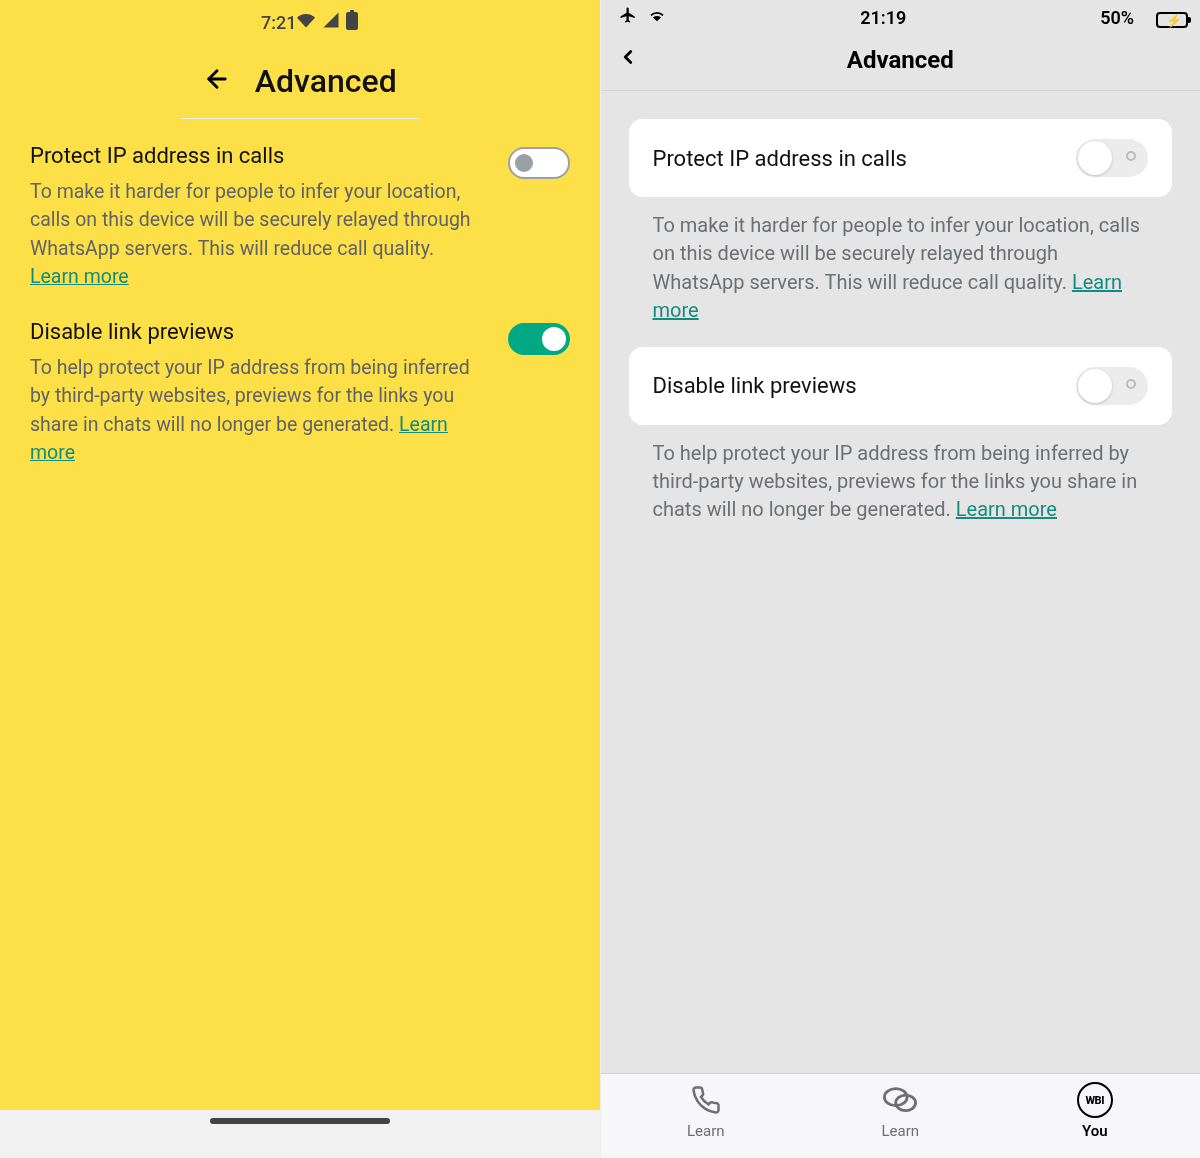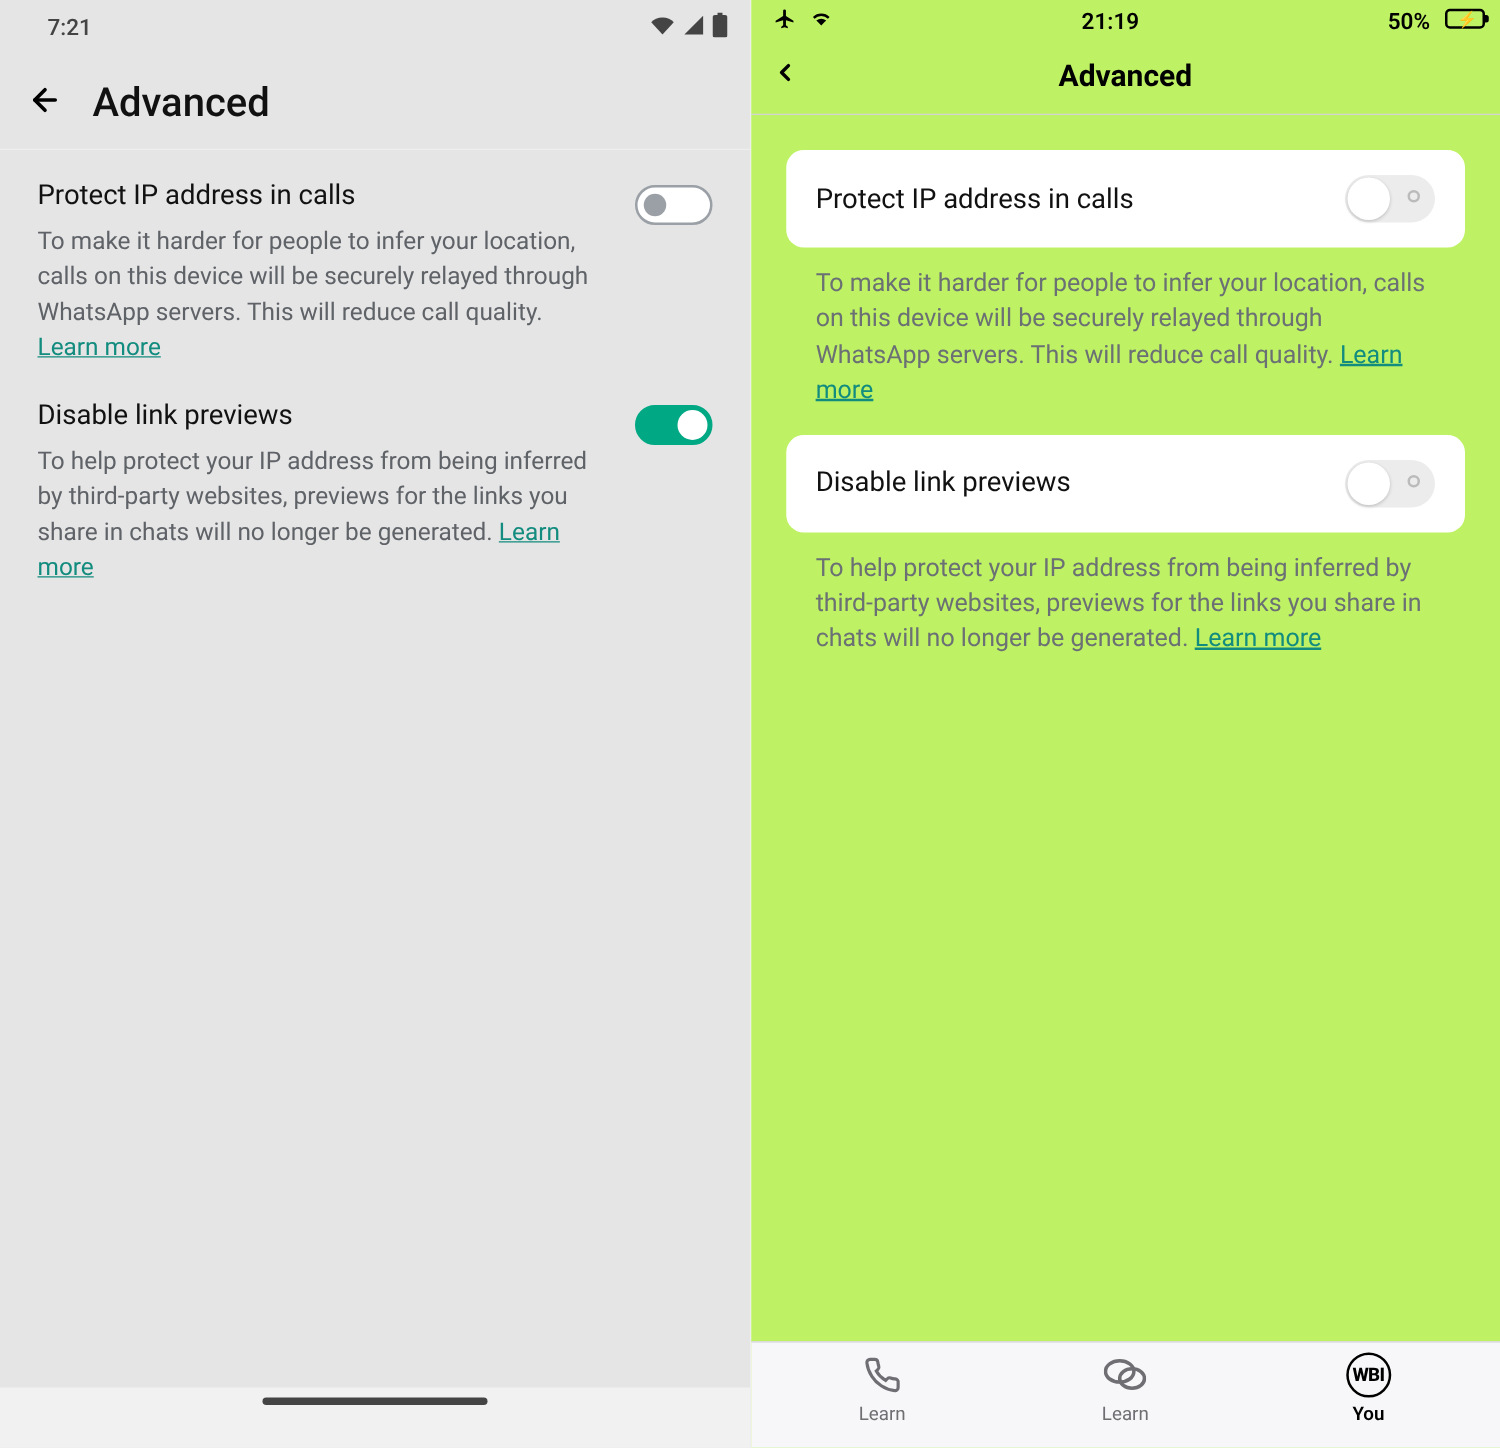--- a/index.html
+++ b/index.html
@@ -4,22 +4,22 @@
 <style>
 * { box-sizing: border-box; margin: 0; padding: 0; }
 body {
   width: 1200px;
   height: 1158px;
   display: flex;
   font-family: -apple-system, BlinkMacSystemFont, 'Segoe UI', Roboto, Helvetica, Arial, sans-serif;
   background: #fff;
 }
 .panel { flex: 1; display: flex; flex-direction: column; position: relative; }
-.panel.android { background: #e5e5e5; border-right: 1px solid #eee; }
-.panel.ios { background: #bef264; }
+.panel.android { background: #fde047; border-right: 1px solid #eee; align-items: center; }
+.panel.ios { background: #e5e5e5; }
 
 
 .a-status { display:flex; justify-content:space-between; align-items:center; padding: 10px 18px 4px 38px; font-size:18px; color:#444; font-weight:500; }
 .a-status .right { display:flex; gap:6px; align-items:center; }
 .a-appbar { display:flex; align-items:center; gap:24px; padding: 24px 22px 18px 22px; border-bottom:1px solid #eee; }
 .a-appbar .title { font-size:32px; font-weight:500; color:#111; }
 .a-content { padding: 24px 30px; }
 .a-row { display:flex; justify-content:space-between; align-items:flex-start; gap:20px; padding-bottom: 28px; }
 .a-row .txt { flex:1; }
 .a-row .ttl { font-size:22px; color:#111; margin-bottom:10px; }
@@ -31,21 +31,21 @@
 .a-toggle.off .knob { width:18px; height:18px; background:#9aa0a6; border-radius:50%; position:absolute; left:5px; top:5px; }
 .a-toggle.on { background:#00a884; border:2px solid #00a884; }
 .a-toggle.on .knob { width:24px; height:24px; background:#fff; border-radius:50%; position:absolute; right:2px; top:2px; }
 
 .a-bottom { position:absolute; bottom:0; left:0; right:0; height:48px; background:#f1f1f1; display:flex; justify-content:center; align-items:flex-start; padding-top:8px;}
 .a-bottom .bar { width:180px; height:6px; background:#444; border-radius:4px; }
 
 
 .i-status { display:flex; justify-content:space-between; align-items:center; padding:6px 12px 4px 18px; font-size:18px; font-weight:600; color:#000; }
 .i-status .left { display:flex; gap:10px; align-items:center; }
-.i-status .right { display:flex; gap:12px; align-items:flex-start; }
+.i-status .right { display:flex; gap:22px; align-items:flex-end; }
 .i-bat { width:32px; height:16px; border:2px solid #000; border-radius:4px; position:relative; }
 .i-bat::after { content:""; position:absolute; right:-5px; top:3px; width:3px; height:6px; background:#000; border-radius:0 2px 2px 0;}
 .i-bat .fill { background:#ffd60a; width:50%; height:100%; border-radius:2px 0 0 2px;}
 .i-bat .bolt { position:absolute; left:8px; top:-1px; font-size:13px; color:#000;}
 
 .i-nav { position:relative; display:flex; align-items:center; justify-content:center; padding: 14px 16px 16px; border-bottom:1px solid #d4d4d8; }
 .i-nav .back { position:absolute; left:16px; top:10px; }
 .i-nav .title { font-size:24px; font-weight:700; color:#000; }
 
 .i-content { padding: 28px 28px; }
@@ -54,21 +54,21 @@
 .i-desc { font-size:20px; line-height:1.42; color:#6b7074; padding:14px 24px 22px 24px; }
 
 .i-toggle { width:72px; height:38px; border-radius:20px; background:#ececec; position:relative; }
 .i-toggle .knob { width:34px; height:34px; background:#fff; border-radius:50%; position:absolute; left:2px; top:2px; box-shadow:0 1px 3px rgba(0,0,0,.2);}
 .i-toggle .ring { width:10px; height:10px; border:2px solid #bbb; border-radius:50%; position:absolute; right:12px; top:12px;}
 
 .i-tabbar { position:absolute; bottom:0; left:0; right:0; background:#f7f7f9; border-top:1px solid #d4d4d8; display:flex; justify-content:space-around; padding:10px 8px 18px 8px; }
 .i-tab { display:flex; flex-direction:column; align-items:center; gap:6px; color:#6e6e73; font-size:15px; flex:1;}
 .i-tab.active { color:#000; font-weight:600;}
 .i-tab .ic { height:32px; display:flex; align-items:center; justify-content:center;}
-.wbi { width:36px; height:36px; border:2.5px solid #000; border-radius:50%; display:flex; align-items:center; justify-content:center; font-size:15px; font-weight:800; color:#000; letter-spacing:-.5px;}
+.wbi { width:36px; height:36px; border:2.5px solid #000; border-radius:50%; display:flex; align-items:center; justify-content:center; font-size:11px; font-weight:800; color:#000; letter-spacing:-.5px;}
 </style>
 </head>
 <body>
 
 <div class="panel android">
   <div class="a-status">
     <span>7:21</span>
     <span class="right">
       <span>
         <svg width="20" height="18" viewBox="0 0 24 24" fill="#444">

